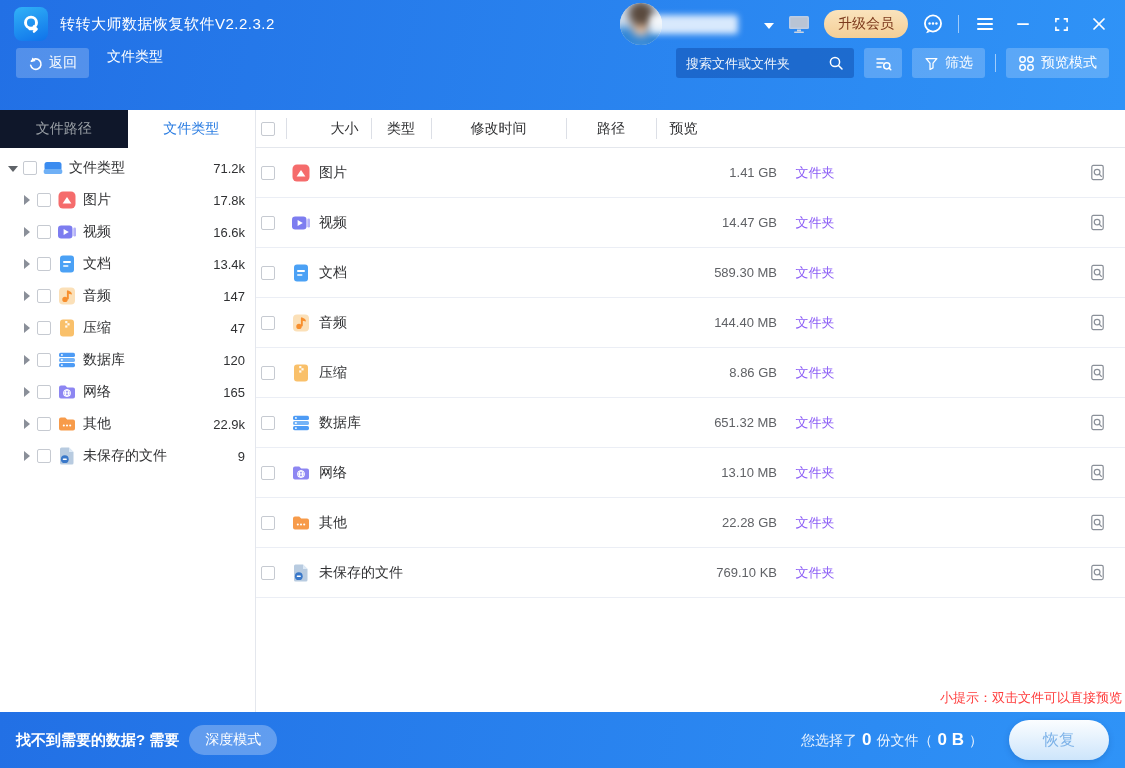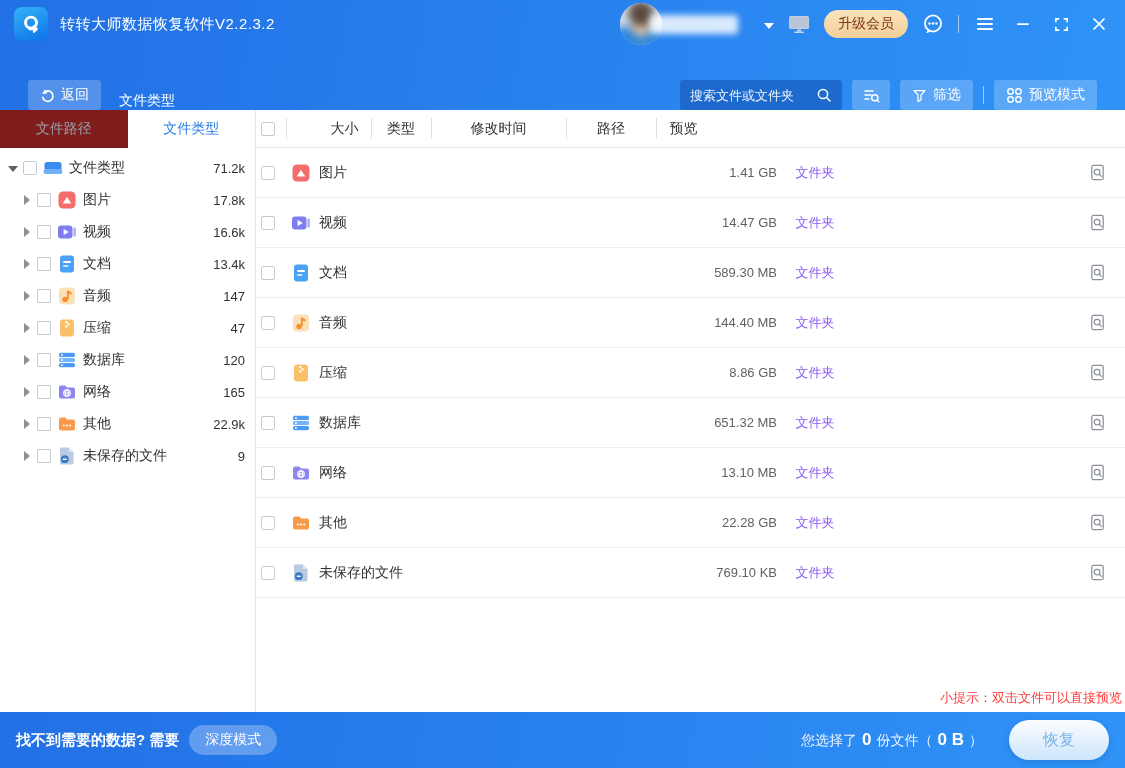--- a/index.html
+++ b/index.html
@@ -26,35 +26,35 @@
      filter:blur(4px); }
   .name-blur { position:absolute; left:30px; top:15px; width:88px; height:19px; border-radius:3px;
                background:rgba(255,255,255,.82); filter:blur(3px); }
   .caret { margin-left:2px; }
   .upgrade-btn { background:linear-gradient(180deg,#fae3bd,#f4cf97); color:#7c3a1d; font-size:14px;
                  padding:5px 14px; border-radius:14px; border:none; cursor:pointer; }
   .tb-divider { width:1px; height:18px; background:rgba(255,255,255,.55); }
   .win-btn { width:24px; height:24px; display:flex; align-items:center; justify-content:center; cursor:pointer; }
 
   
-  .toolbar { position:absolute; left:0; top:48px; width:100%; height:62px; display:flex; align-items:flex-end; padding:0 28px; }
+  .toolbar { position:absolute; left:0; top:48px; width:100%; height:62px; display:flex; align-items:flex-start; padding:0 16px; }
   .btn-ghost { display:flex; align-items:center; gap:6px; background:rgba(255,255,255,.22); color:#fff;
                border:none; border-radius:3px; height:30px; padding:0 12px; font-size:14px; cursor:pointer; }
   .breadcrumb { color:#fff; font-size:14px; margin-left:18px; }
   .toolbar-right { margin-left:auto; display:flex; align-items:center; gap:10px; }
-  .search-box { display:flex; align-items:center; background:rgba(9,64,158,.42); border-radius:3px; height:30px; width:162px; padding:0 10px; }
+  .search-box { display:flex; align-items:center; background:rgba(9,64,158,.42); border-radius:3px; height:30px; width:178px; padding:0 10px; }
   .search-box input { flex:1; background:transparent; border:none; outline:none; color:#fff; font-size:13px; width:110px; }
   .search-box input::placeholder { color:rgba(255,255,255,.92); }
   .sq-btn { width:38px; padding:0; justify-content:center; }
 
   
   .sidebar { position:absolute; left:0; top:110px; width:256px; height:602px; background:#fff; border-right:1px solid #e4e7ed; }
   .side-tabs { display:flex; height:38px; }
   .side-tab { flex:1; display:flex; align-items:center; justify-content:center; font-size:14px; cursor:pointer; }
-  .side-tab.inactive { background:#7f1d1d; color:#9aa0a6; }
+  .side-tab.inactive { background:#0f172a; color:#9aa0a6; }
   .side-tab.active { background:#fff; color:#2b7de2; }
   .tree { padding-top:4px; }
   .tree-item { display:flex; align-items:center; height:32px; padding-left:8px; cursor:pointer; }
   .tree-item.child { padding-left:22px; }
   .arrow { width:10px; height:10px; display:inline-block; position:relative; flex:0 0 auto; margin-right:5px; }
   .arrow.down::after { content:""; position:absolute; left:0; top:3px; border-top:6px solid #5f6368;
                        border-left:5px solid transparent; border-right:5px solid transparent; }
   .arrow.right::after { content:""; position:absolute; left:2px; top:0; border-left:6px solid #8a8f99;
                         border-top:5px solid transparent; border-bottom:5px solid transparent; }
   .checkbox { width:14px; height:14px; border:1px solid #c6cad1; border-radius:2px; background:#fff; flex:0 0 auto; margin-right:6px; }

